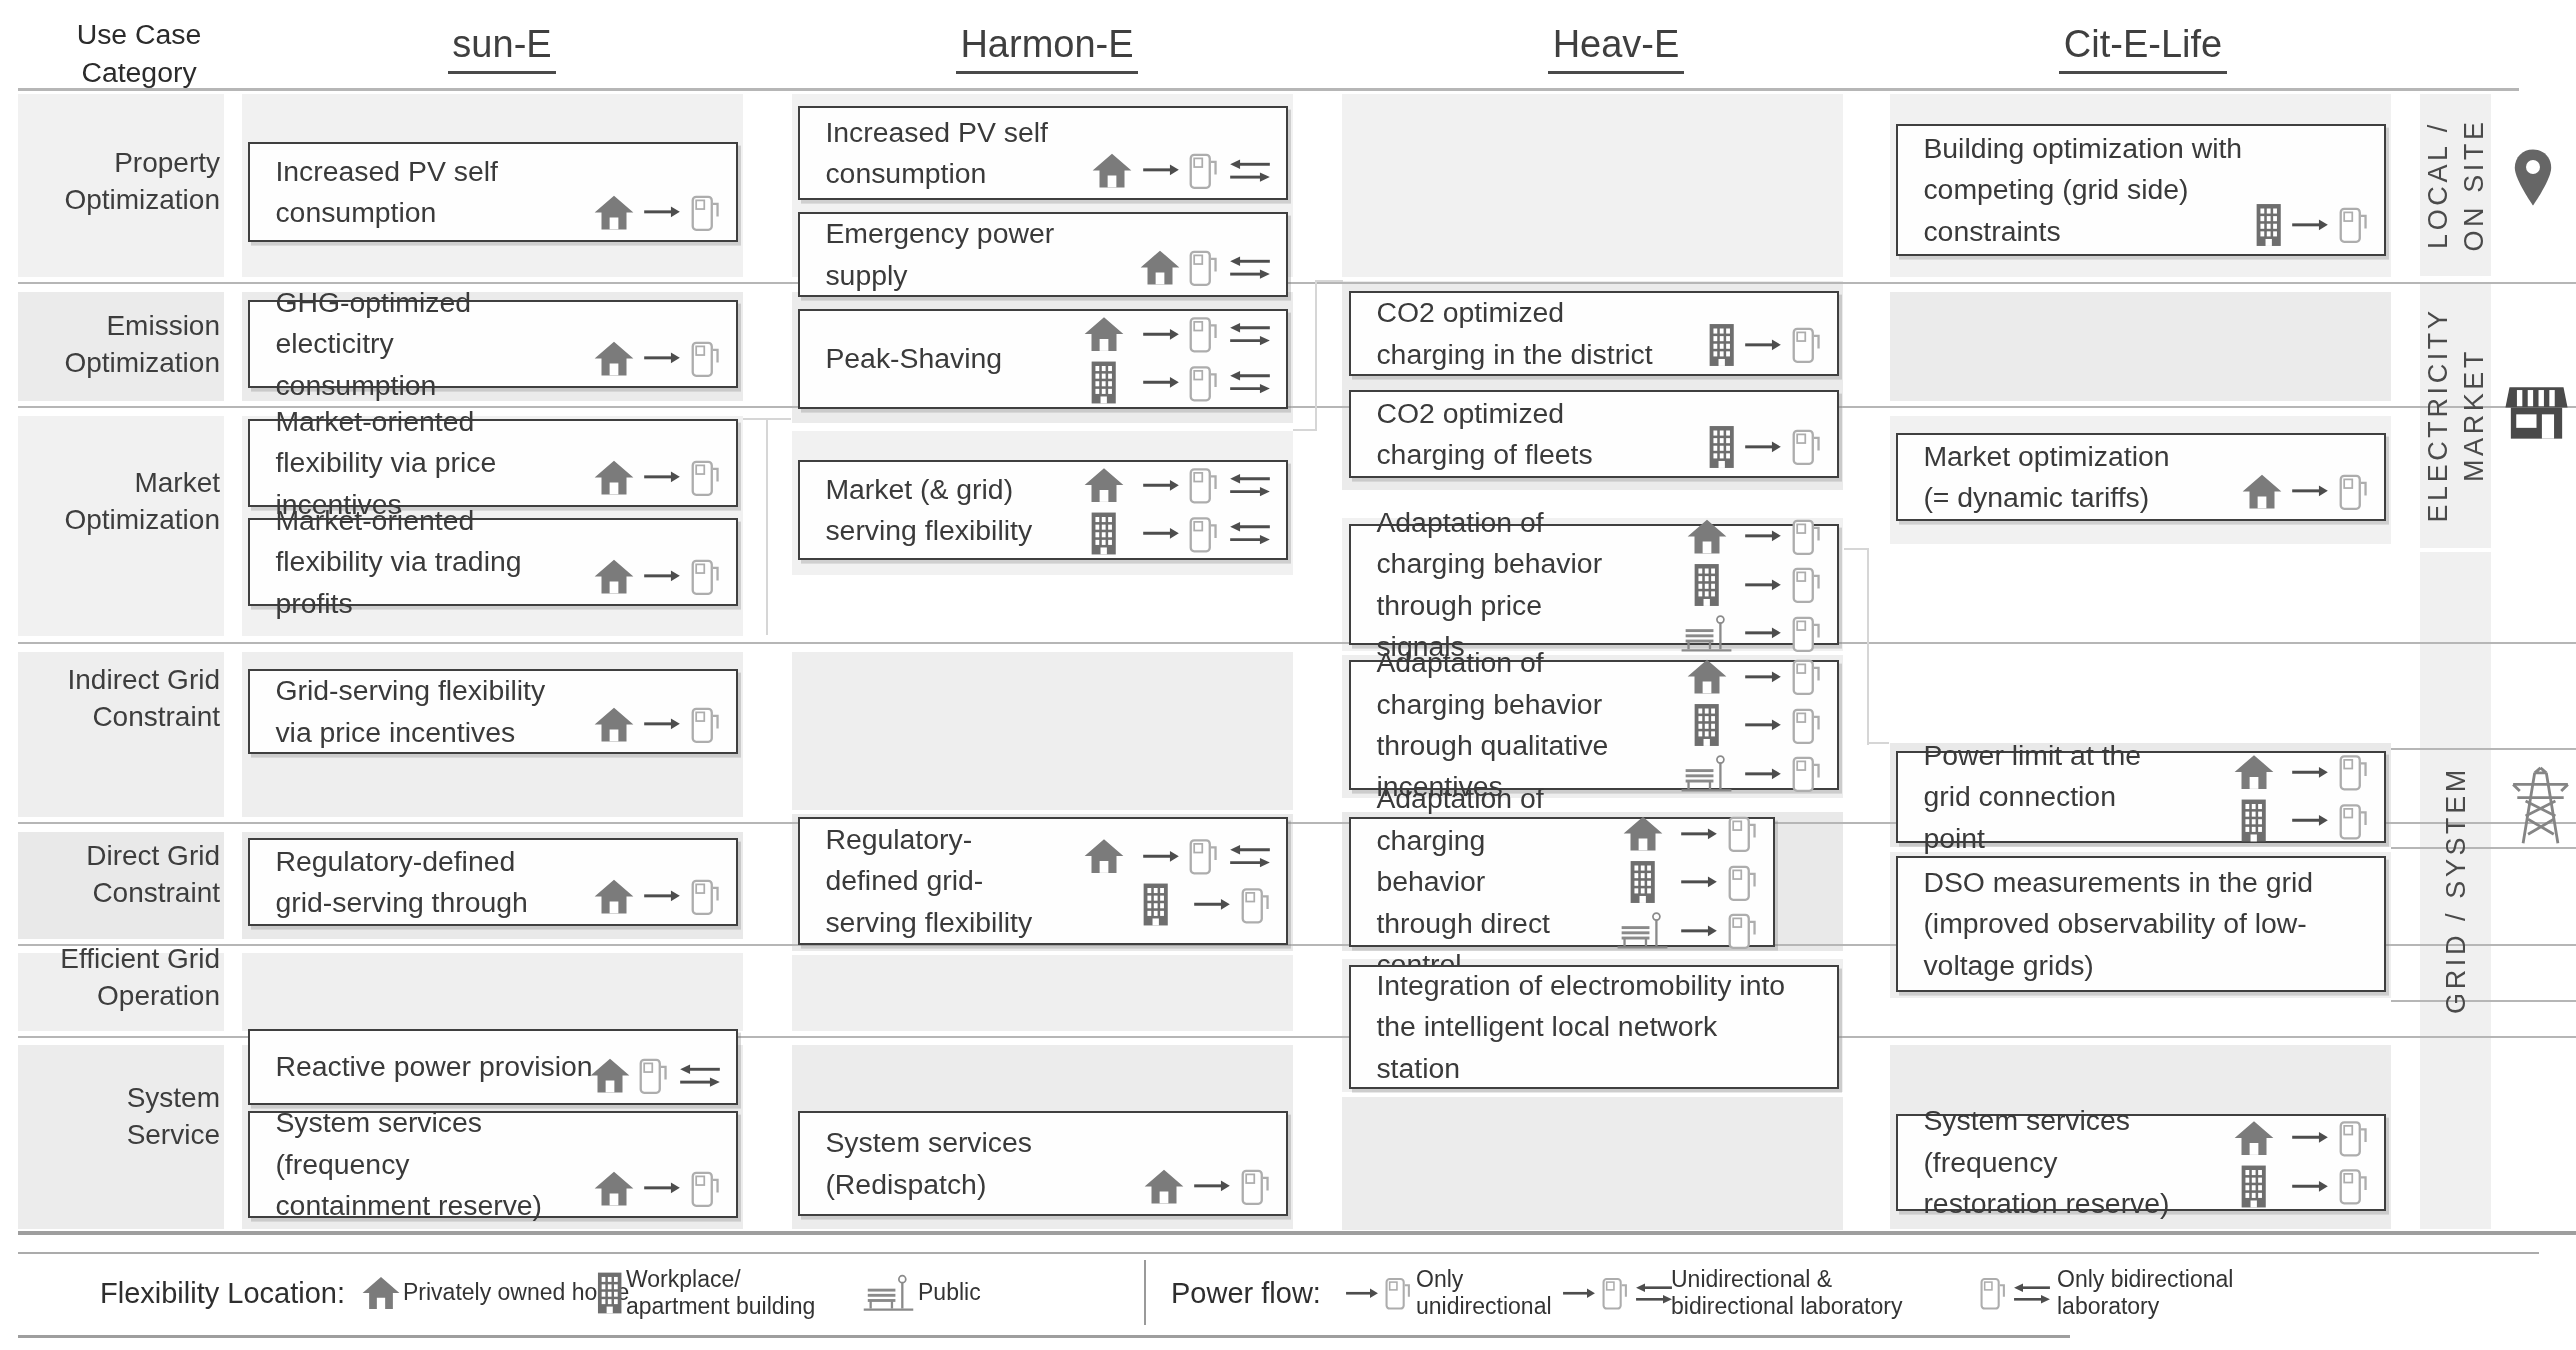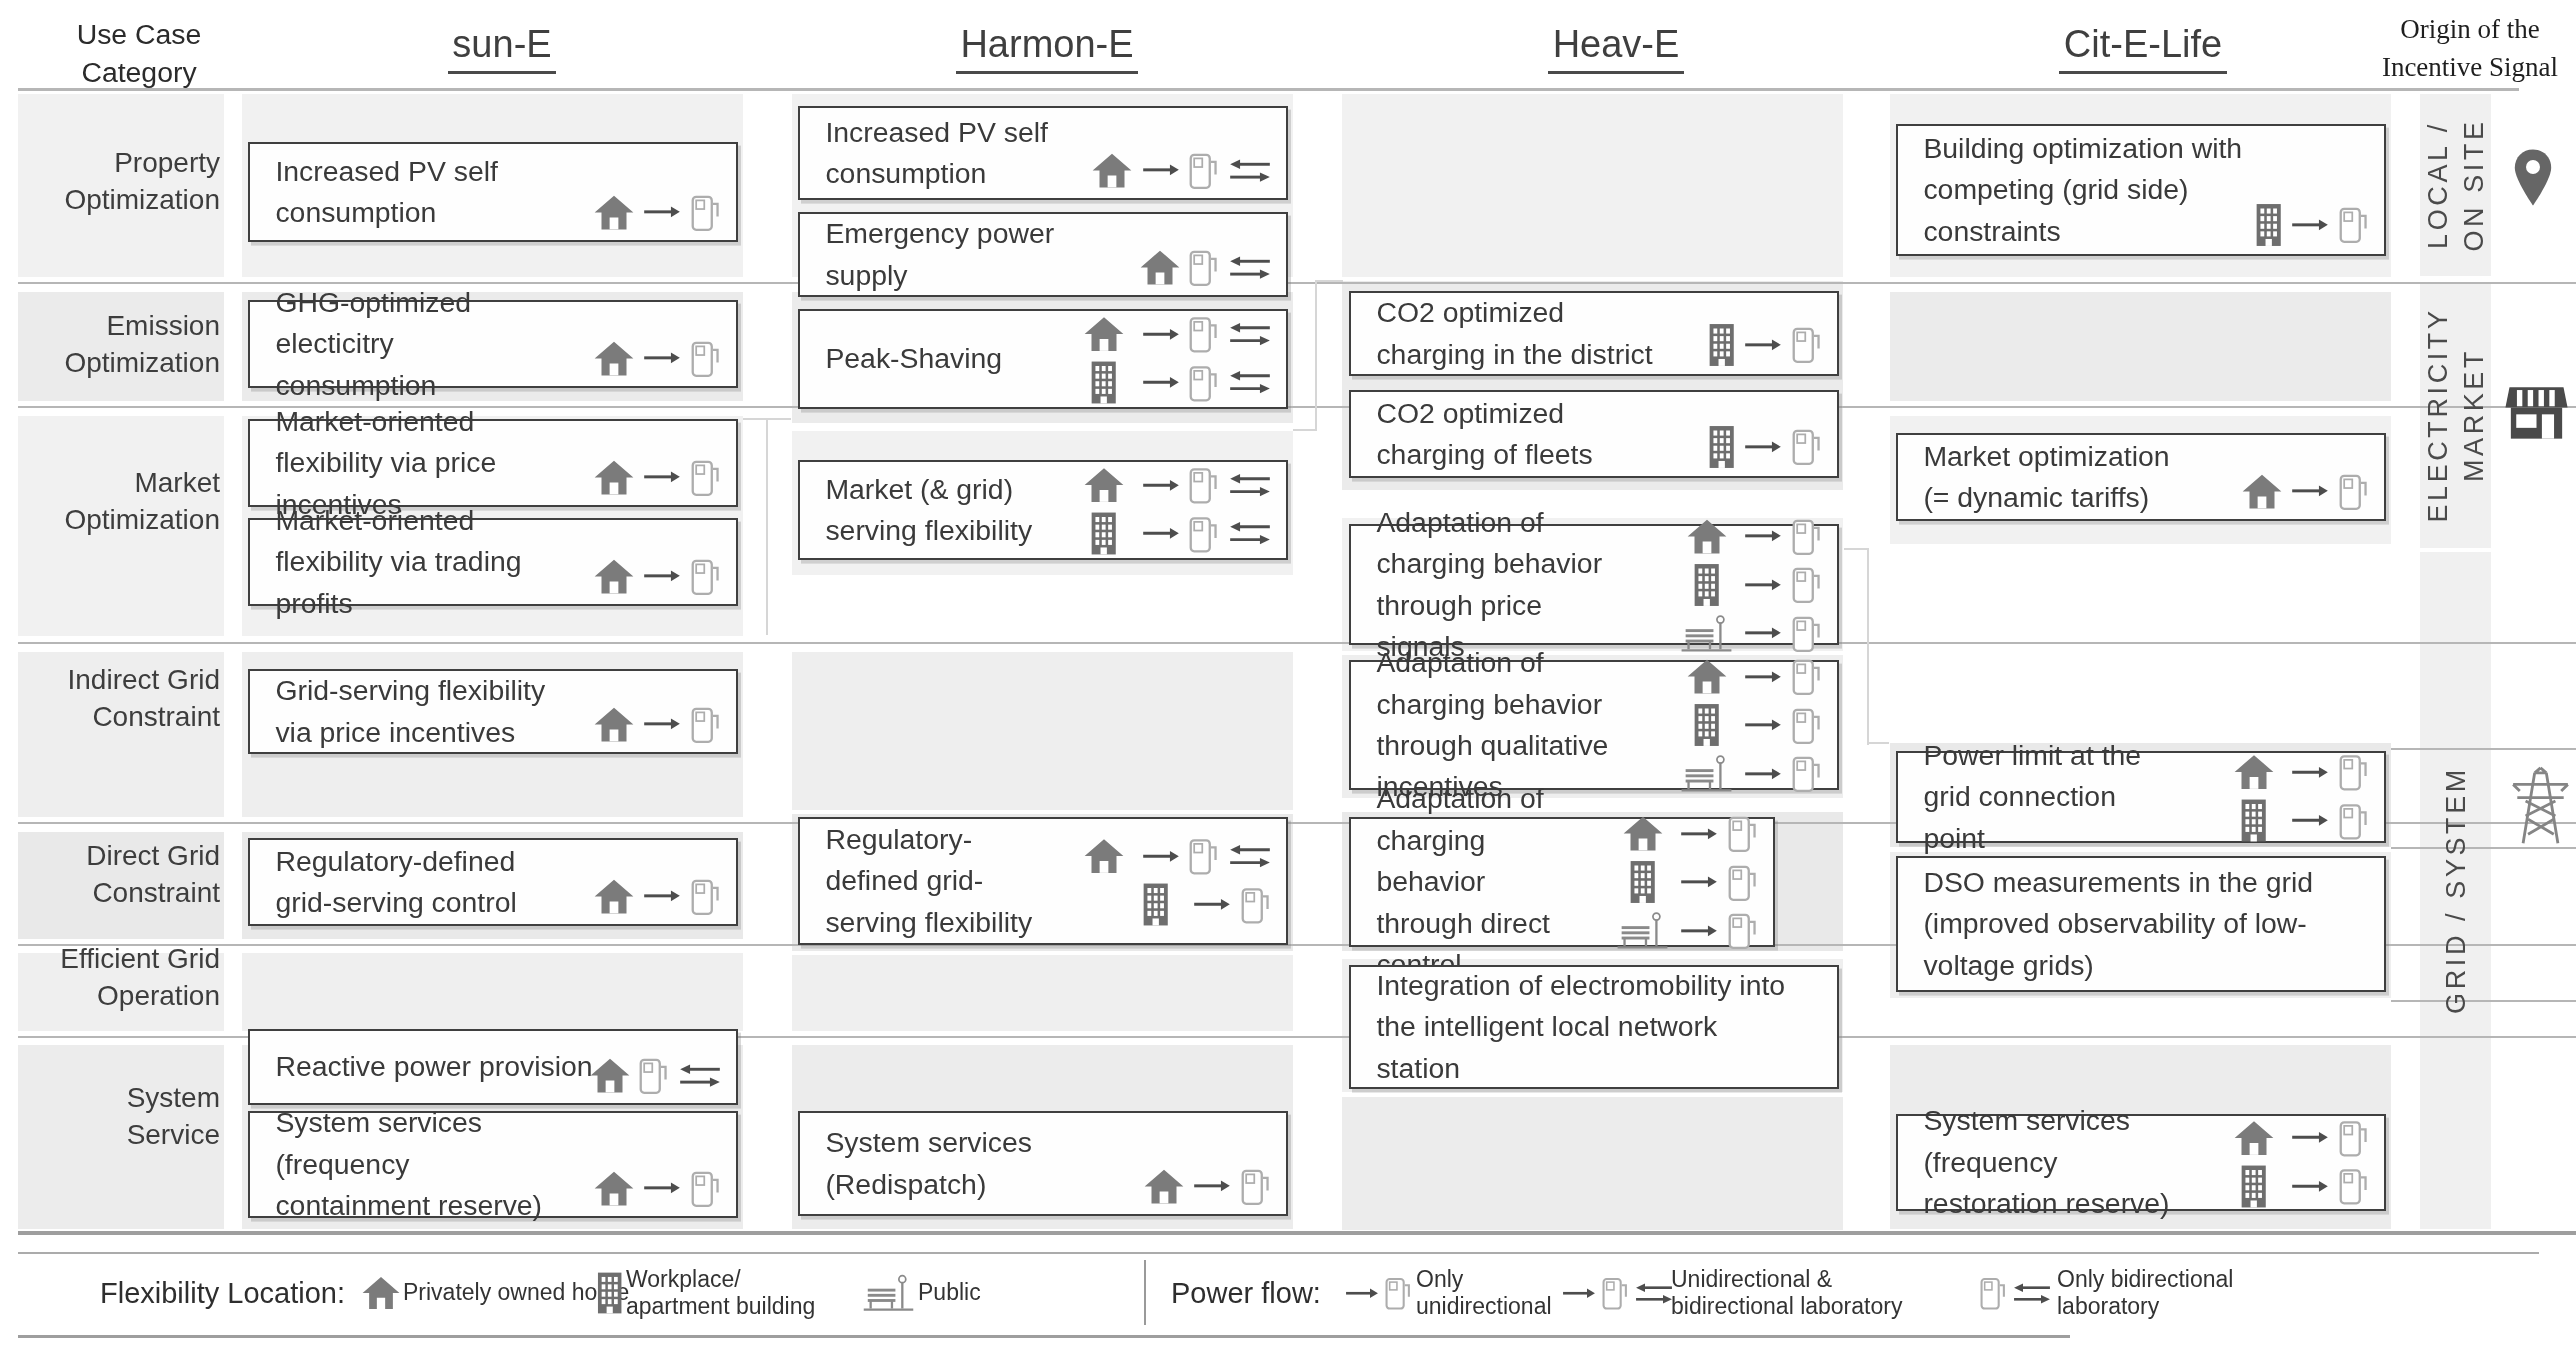--- a/index.html
+++ b/index.html
@@ -36,22 +36,20 @@
   <div class="corner-head abs" style="left:33px;top:14.5px;width:212px;">Use Case
 Category</div>
   <div class="proj-head" style="left:381px;top:23px;width:242px;">
     <span>sun-E</span></div>
   <div class="proj-head" style="left:926px;top:23px;width:242px;">
     <span>Harmon-E</span></div>
   <div class="proj-head" style="left:1495px;top:23px;width:242px;">
     <span>Heav-E</span></div>
   <div class="proj-head" style="left:2022px;top:23px;width:242px;">
     <span>Cit-E-Life</span></div>
-  <div class="origin-head abs" style="left:2364px;top:11px;width:212px;">Origin of the
-Incentive Signal</div>
 
   <div id="gen">
       <div class="band" style="left:18px;top:94px;width:206px;height:183px;background:#f1f1f1;"></div>
       <div class="band" style="left:18px;top:292px;width:206px;height:109px;background:#ebebeb;"></div>
       <div class="band" style="left:18px;top:416px;width:206px;height:220px;background:#f1f1f1;"></div>
       <div class="band" style="left:18px;top:652px;width:206px;height:165px;background:#eeeeee;"></div>
       <div class="band" style="left:18px;top:832px;width:206px;height:107px;background:#e9e9e9;"></div>
       <div class="band" style="left:18px;top:953px;width:206px;height:78px;background:#efefef;"></div>
       <div class="band" style="left:18px;top:1045px;width:206px;height:184px;background:#ececec;"></div>
       <div class="band" style="left:242px;top:94px;width:501px;height:183px;background:#f1f1f1;"></div>
@@ -247,21 +245,21 @@
             </svg>
             <svg width="30" height="41" viewBox="0 0 52 68">
               <rect x="3" y="7" width="33" height="57" rx="6" fill="#fff" stroke="#adadad" stroke-width="4"></rect>
               <rect x="9" y="13" width="14" height="15" fill="#fff" stroke="#adadad" stroke-width="3"></rect>
               <path d="M38 19 h8 v22" fill="none" stroke="#adadad" stroke-width="4"></path>
             </svg>
           </div>
         </div>
       </div>
       <div class="ucbox" style="left:248px;top:838px;width:490px;height:88px;">
-          <div class="txt" style="padding-right:182px;">Regulatory-defined grid-serving control</div>
+          <div class="txt" style="padding-right:182px;">Regulatory-defined grid-serving through</div>
           <div class="iconrows" style="right:15px;bottom:7.3px;">
           <div class="iconrow">
             <svg width="40" height="35" viewBox="0 0 64 56">
               <path d="M32 1 L63 28 L52 28 L52 55 L12 55 L12 28 L1 28 Z" fill="#7b7b7b"></path>
               <rect x="25" y="36" width="14" height="19" fill="#fff"></rect>
             </svg>
             <svg width="38" height="15.7" viewBox="0 0 64 24">
               <line x1="2" y1="12" x2="50" y2="12" stroke="#4d4d4d" stroke-width="5"></line>
               <path d="M47 3 L62 12 L47 21 Z" fill="#4d4d4d"></path>
             </svg>

